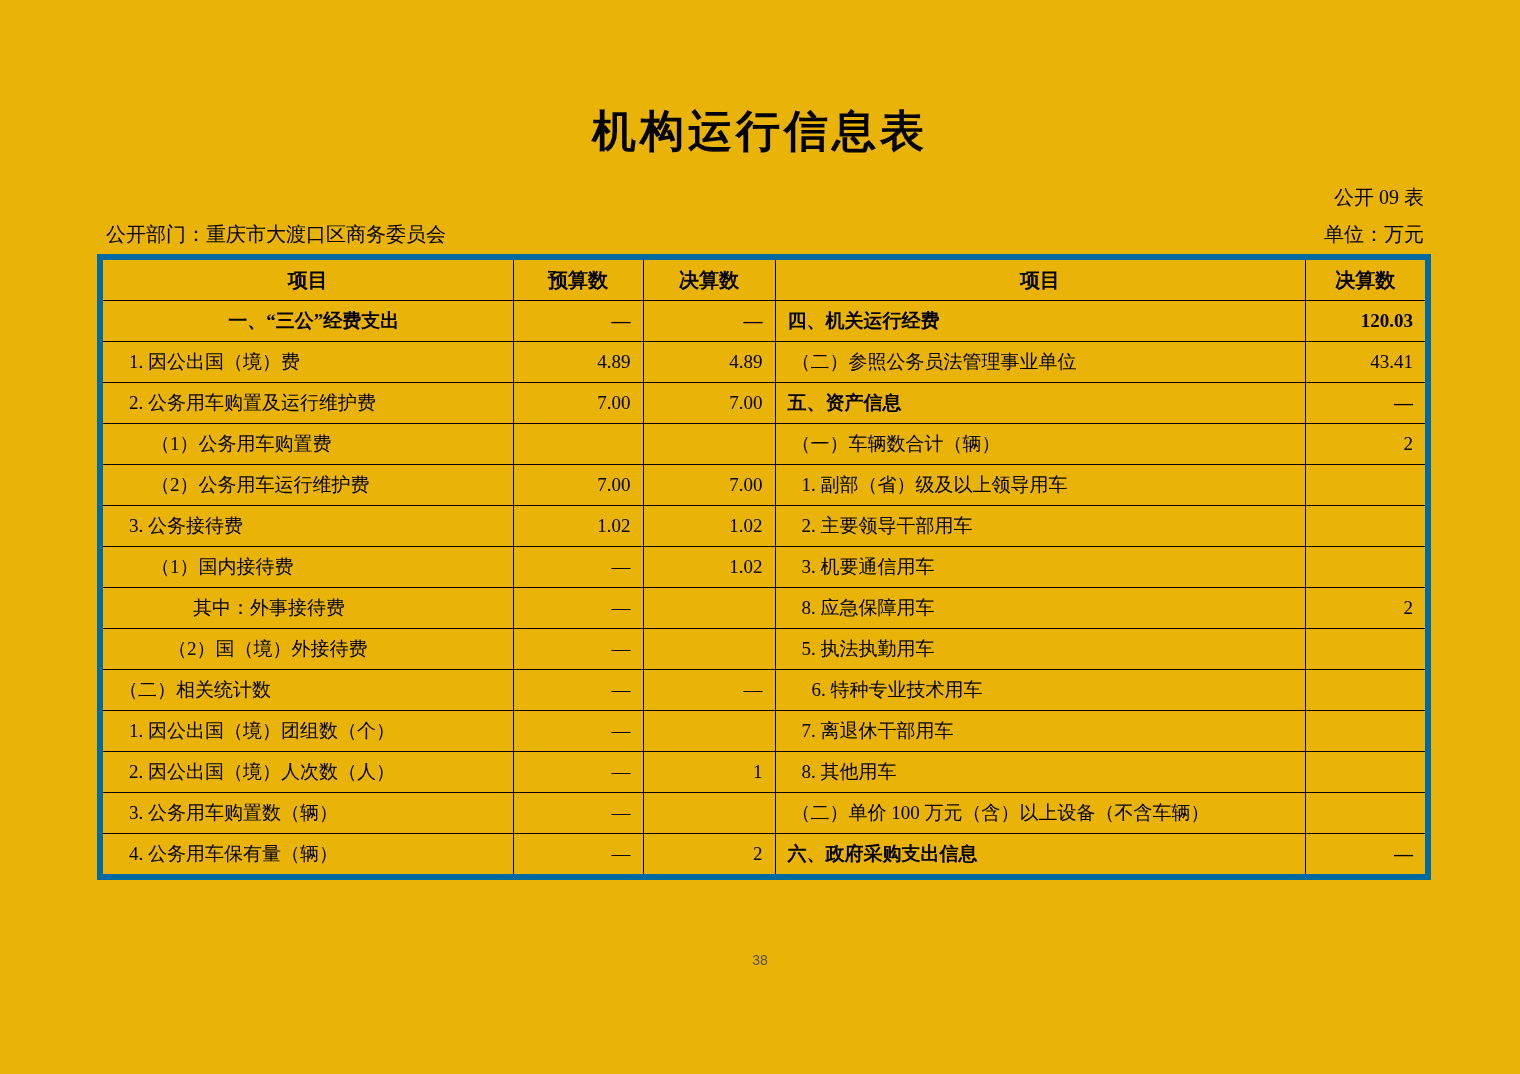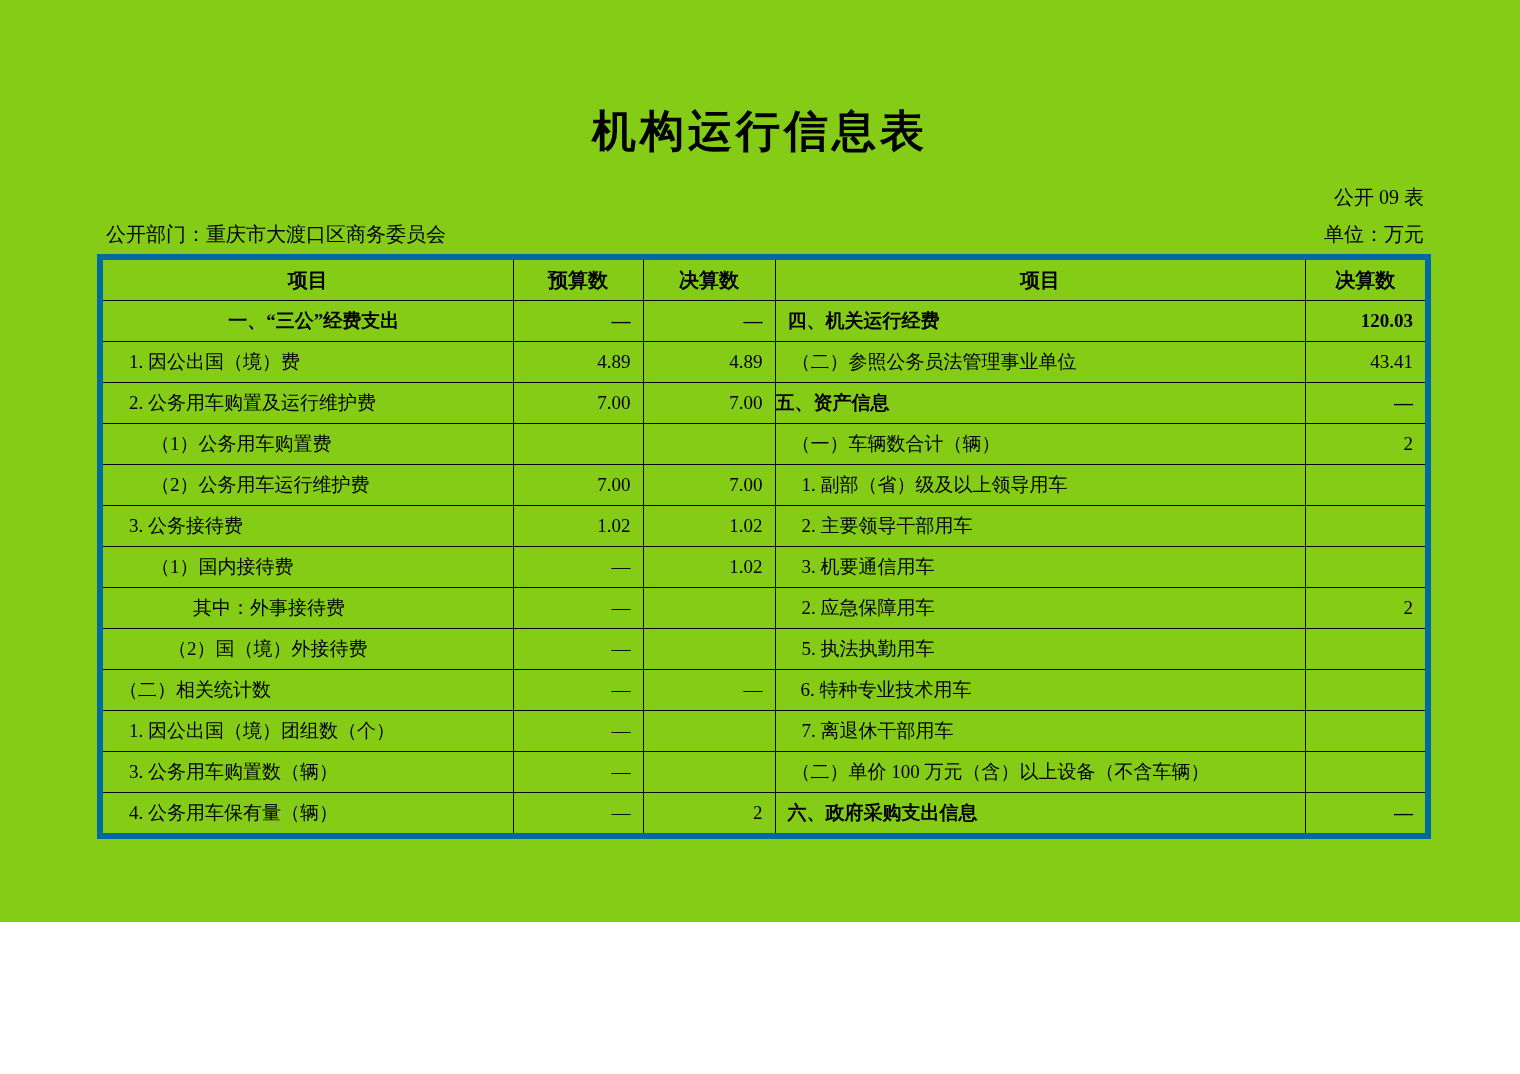--- a/index.html
+++ b/index.html
@@ -1,20 +1,20 @@
 <!DOCTYPE html>
 <html><head>
 <meta charset="utf-8">
 <style>
   html, body { margin: 0; padding: 0; background: #ffffff; }
   .page {
     position: relative;
     width: 1520px;
-    height: 922px;
-    background: #84cc16;
+    height: 1074px;
+    background: #eab308;
     color: #000000;
     font-family: "Liberation Serif", "DejaVu Serif", serif;
     overflow: hidden;
   }
   .title {
     position: absolute;
     top: 102px;
     left: 0;
     width: 100%;
     text-align: center;
@@ -117,21 +117,21 @@
           <td class="label" style="padding-left: 26px;">1. 因公出国（境）费</td>
           <td class="num">4.89</td>
           <td class="num">4.89</td>
           <td class="label" style="padding-left: 16px;">（二）参照公务员法管理事业单位</td>
           <td class="num">43.41</td>
         </tr>
         <tr>
           <td class="label" style="padding-left: 26px;">2. 公务用车购置及运行维护费</td>
           <td class="num">7.00</td>
           <td class="num">7.00</td>
-          <td class="label bold" style="">五、资产信息</td>
+          <td class="label bold" style="padding-left: 12px;">五、资产信息</td>
           <td class="num bold">—</td>
         </tr>
         <tr>
           <td class="label" style="padding-left: 48px;">（1）公务用车购置费</td>
           <td class="num"></td>
           <td class="num"></td>
           <td class="label" style="padding-left: 16px;">（一）车辆数合计（辆）</td>
           <td class="num">2</td>
         </tr>
         <tr>
@@ -152,42 +152,49 @@
           <td class="label" style="padding-left: 48px;">（1）国内接待费</td>
           <td class="num">—</td>
           <td class="num">1.02</td>
           <td class="label" style="padding-left: 26px;">3. 机要通信用车</td>
           <td class="num"></td>
         </tr>
         <tr>
           <td class="label" style="padding-left: 90px;">其中：外事接待费</td>
           <td class="num">—</td>
           <td class="num"></td>
-          <td class="label" style="padding-left: 26px;">2. 应急保障用车</td>
+          <td class="label" style="padding-left: 26px;">8. 应急保障用车</td>
           <td class="num">2</td>
         </tr>
         <tr>
           <td class="label" style="padding-left: 65px;">（2）国（境）外接待费</td>
           <td class="num">—</td>
           <td class="num"></td>
           <td class="label" style="padding-left: 26px;">5. 执法执勤用车</td>
           <td class="num"></td>
         </tr>
         <tr>
           <td class="label" style="padding-left: 16px;">（二）相关统计数</td>
           <td class="num">—</td>
           <td class="num">—</td>
-          <td class="label" style="padding-left: 25px;">6. 特种专业技术用车</td>
+          <td class="label" style="padding-left: 36px;">6. 特种专业技术用车</td>
           <td class="num"></td>
         </tr>
         <tr>
           <td class="label" style="padding-left: 26px;">1. 因公出国（境）团组数（个）</td>
           <td class="num">—</td>
           <td class="num"></td>
           <td class="label" style="padding-left: 26px;">7. 离退休干部用车</td>
+          <td class="num"></td>
+        </tr>
+        <tr>
+          <td class="label" style="padding-left: 26px;">2. 因公出国（境）人次数（人）</td>
+          <td class="num">—</td>
+          <td class="num">1</td>
+          <td class="label" style="padding-left: 26px;">8. 其他用车</td>
           <td class="num"></td>
         </tr>
         <tr>
           <td class="label" style="padding-left: 26px;">3. 公务用车购置数（辆）</td>
           <td class="num">—</td>
           <td class="num"></td>
           <td class="label" style="padding-left: 16px;">（二）单价 100 万元（含）以上设备（不含车辆）</td>
           <td class="num"></td>
         </tr>
         <tr>

